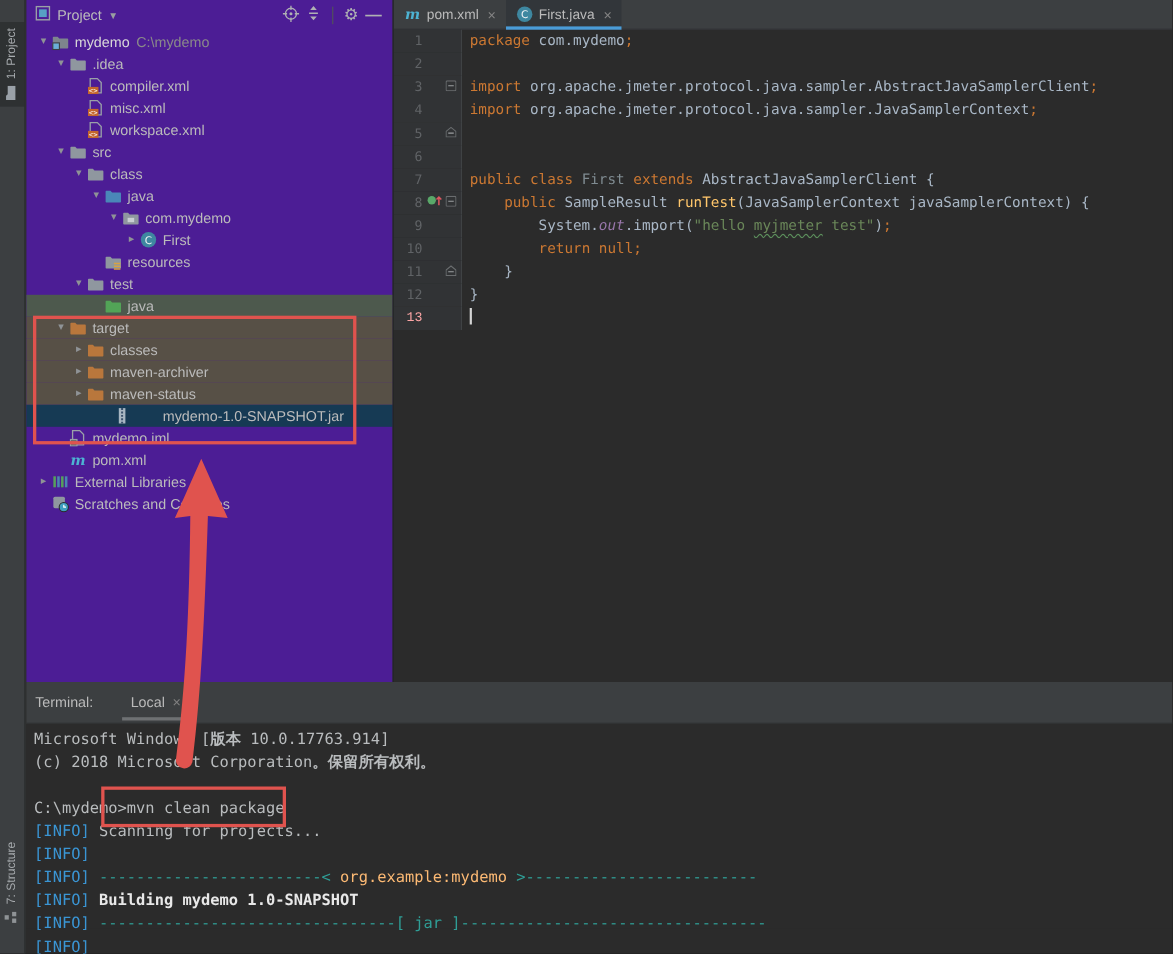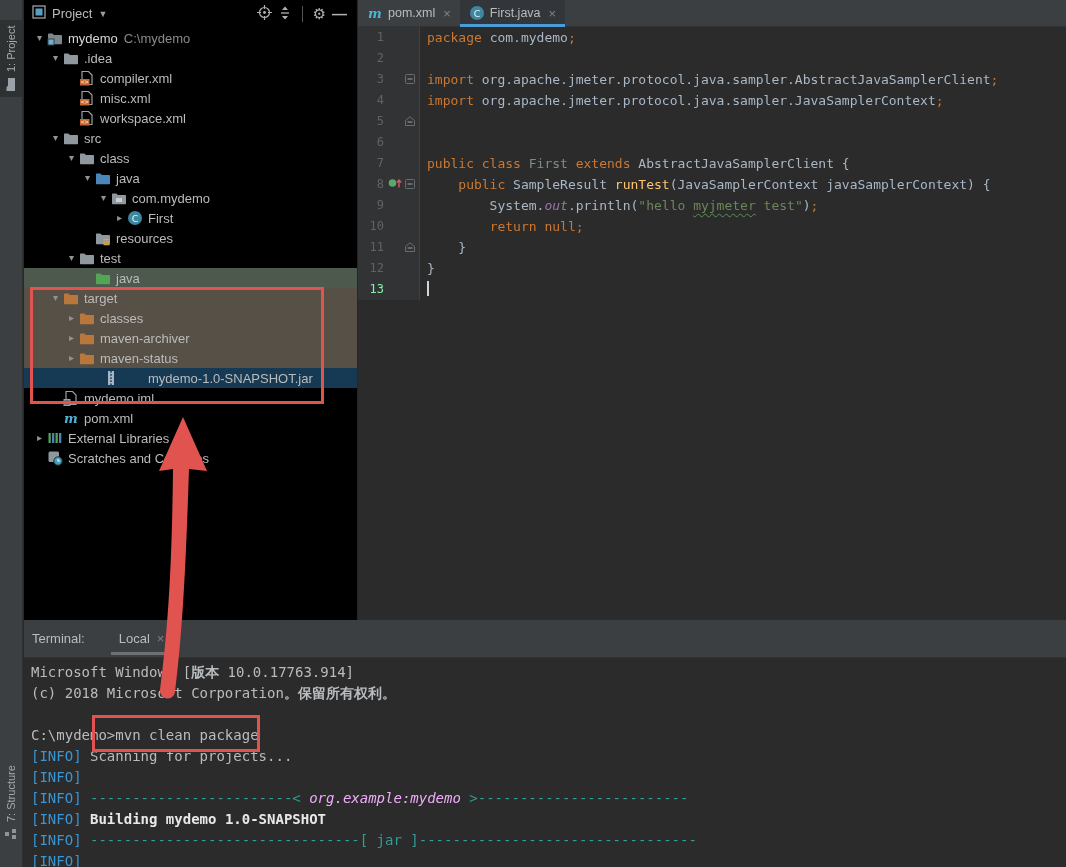--- a/index.html
+++ b/index.html
@@ -10,21 +10,21 @@
   
   .stripe { position:absolute; left:0; top:0; width:23px; height:867px;
             background:#3c3f41; border-right:1px solid #2c2e30; z-index:5; }
   .vbtn { position:absolute; left:0; transform-origin:0 0; transform:rotate(-90deg);
           display:flex; align-items:center; gap:6px; height:22px; padding:0 6px;
           color:#a7abae; font-size:11px; white-space:nowrap; }
   .vbtn.active { background:rgba(0,0,0,.22); }
 
   
   .project-panel { position:absolute; left:24px; top:0; width:333px; height:620px;
-                   background:#000000; }
+                   background:#4c1d95; }
   .pp-header { height:27px; display:flex; align-items:center; padding:0 10px 0 8px;
                color:#bbbbbb; font-size:13px; gap:6px; }
   .pp-header .spacer { flex:1; }
   .hicon { color:#afb1b3; font-size:15px; line-height:15px; cursor:default; }
   .hsep { width:1px; height:16px; background:#515557; margin:0 4px; }
   .tree { padding-top:1px; }
   .t-row { height:20px; display:flex; align-items:center; font-size:13px;
            color:#bbbbbb; white-space:nowrap; }
   .t-row .arrow { width:15px; flex:none; text-align:center; color:#8f9396;
                   font-size:10px; line-height:20px; }
@@ -44,21 +44,21 @@
   .tab .icon { width:16px; height:16px; }
   .tab .close { color:#848484; font-size:13px; margin-left:3px; }
   .tab.active { background:#32363a; }
   .tab.active::after { content:""; position:absolute; left:0; right:0; bottom:-1px;
                        height:3px; background:#4a9cd8; }
   .code { font-family:"DejaVu Sans Mono",monospace; font-size:13px; }
   .c-line { display:flex; height:21px; line-height:21px; }
   .gut { width:62px; flex:none; display:flex; background:#313335;
          border-right:1px solid #3f4244; }
   .num { width:26px; text-align:right; color:#606366; font-size:12px; }
-  .num.cur { color:#86efac; }
+  .num.cur { color:#fca5a5;font-family:Liberation Mono, monospace; }
   .gmarks { flex:1; display:flex; align-items:center; justify-content:flex-end;
             gap:2px; padding-right:4px; }
   .c-content { padding-left:7px; white-space:pre; color:#a9b7c6; }
   .s-kw  { color:#cc7832; }
   .s-id  { color:#a9b7c6; }
   .s-dim { color:#7f8b91; }
   .s-mth { color:#ffc66b; }
   .s-fld { color:#9876aa; font-style:italic; }
   .s-str { color:#6a8759; }
   .s-strU{ color:#6a8759; text-decoration:underline wavy #5c8f5c 1px; text-underline-offset:3px; }
@@ -74,21 +74,21 @@
   .term-title { display:flex; align-items:center; margin-right:26px; }
   .term-tab { display:flex; align-items:center; gap:7px; padding:0 8px; position:relative; }
   .term-tab::after { content:""; position:absolute; left:0; right:0; bottom:2px;
                      height:3px; background:#6e7173; }
   .term-tab .close { color:#808080; font-size:13px; }
   .term-body { padding:4px 0 0 7px; font-family:"DejaVu Sans Mono",monospace;
                font-size:14px; line-height:21px; color:#b9bcbe; }
   .term-line { white-space:pre; height:21px; }
   .s-info { color:#3a95d4; }
   .s-dash { color:#2f9e96; }
-  .s-coord{ color:#f0abfc;font-style:italic; }
+  .s-coord{ color:#fdba74; }
   .s-b    { font-weight:bold; }
   .s-bw   { color:#e8e8e8; font-weight:bold; }
   .s-t    { color:#b9bcbe; }
 
   
   .ann-box { position:absolute; border:3px solid #e0534e; z-index:50; pointer-events:none; }
   #ann-box-tree { left:30px; top:287px; width:294px; height:117px; }
   #ann-box-term { left:92px; top:715px; width:168px; height:37px; }
   #ann-arrow { position:absolute; left:0; top:0; z-index:51; pointer-events:none; }
 </style>
@@ -419,21 +419,21 @@
                 </svg></span>
             </span>
           </span>
           <span class="c-content"><span class="s-id">    </span><span class="s-kw">public </span><span class="s-id">SampleResult </span><span class="s-mth">runTest</span><span class="s-id">(JavaSamplerContext javaSamplerContext) {</span></span>
         </div>
         <div class="c-line">
           <span class="gut">
             <span class="num">9</span>
             <span class="gmarks"></span>
           </span>
-          <span class="c-content"><span class="s-id">        System.</span><span class="s-fld">out</span><span class="s-id">.println(</span><span class="s-str">"hello </span><span class="s-strU">myjmeter</span><span class="s-str"> test"</span><span class="s-id">)</span><span class="s-kw">;</span></span>
+          <span class="c-content"><span class="s-id">        System.</span><span class="s-fld">out</span><span class="s-id">.import(</span><span class="s-str">"hello </span><span class="s-strU">myjmeter</span><span class="s-str"> test"</span><span class="s-id">)</span><span class="s-kw">;</span></span>
         </div>
         <div class="c-line">
           <span class="gut">
             <span class="num">10</span>
             <span class="gmarks"></span>
           </span>
           <span class="c-content"><span class="s-id">        </span><span class="s-kw">return null;</span></span>
         </div>
         <div class="c-line">
           <span class="gut">

